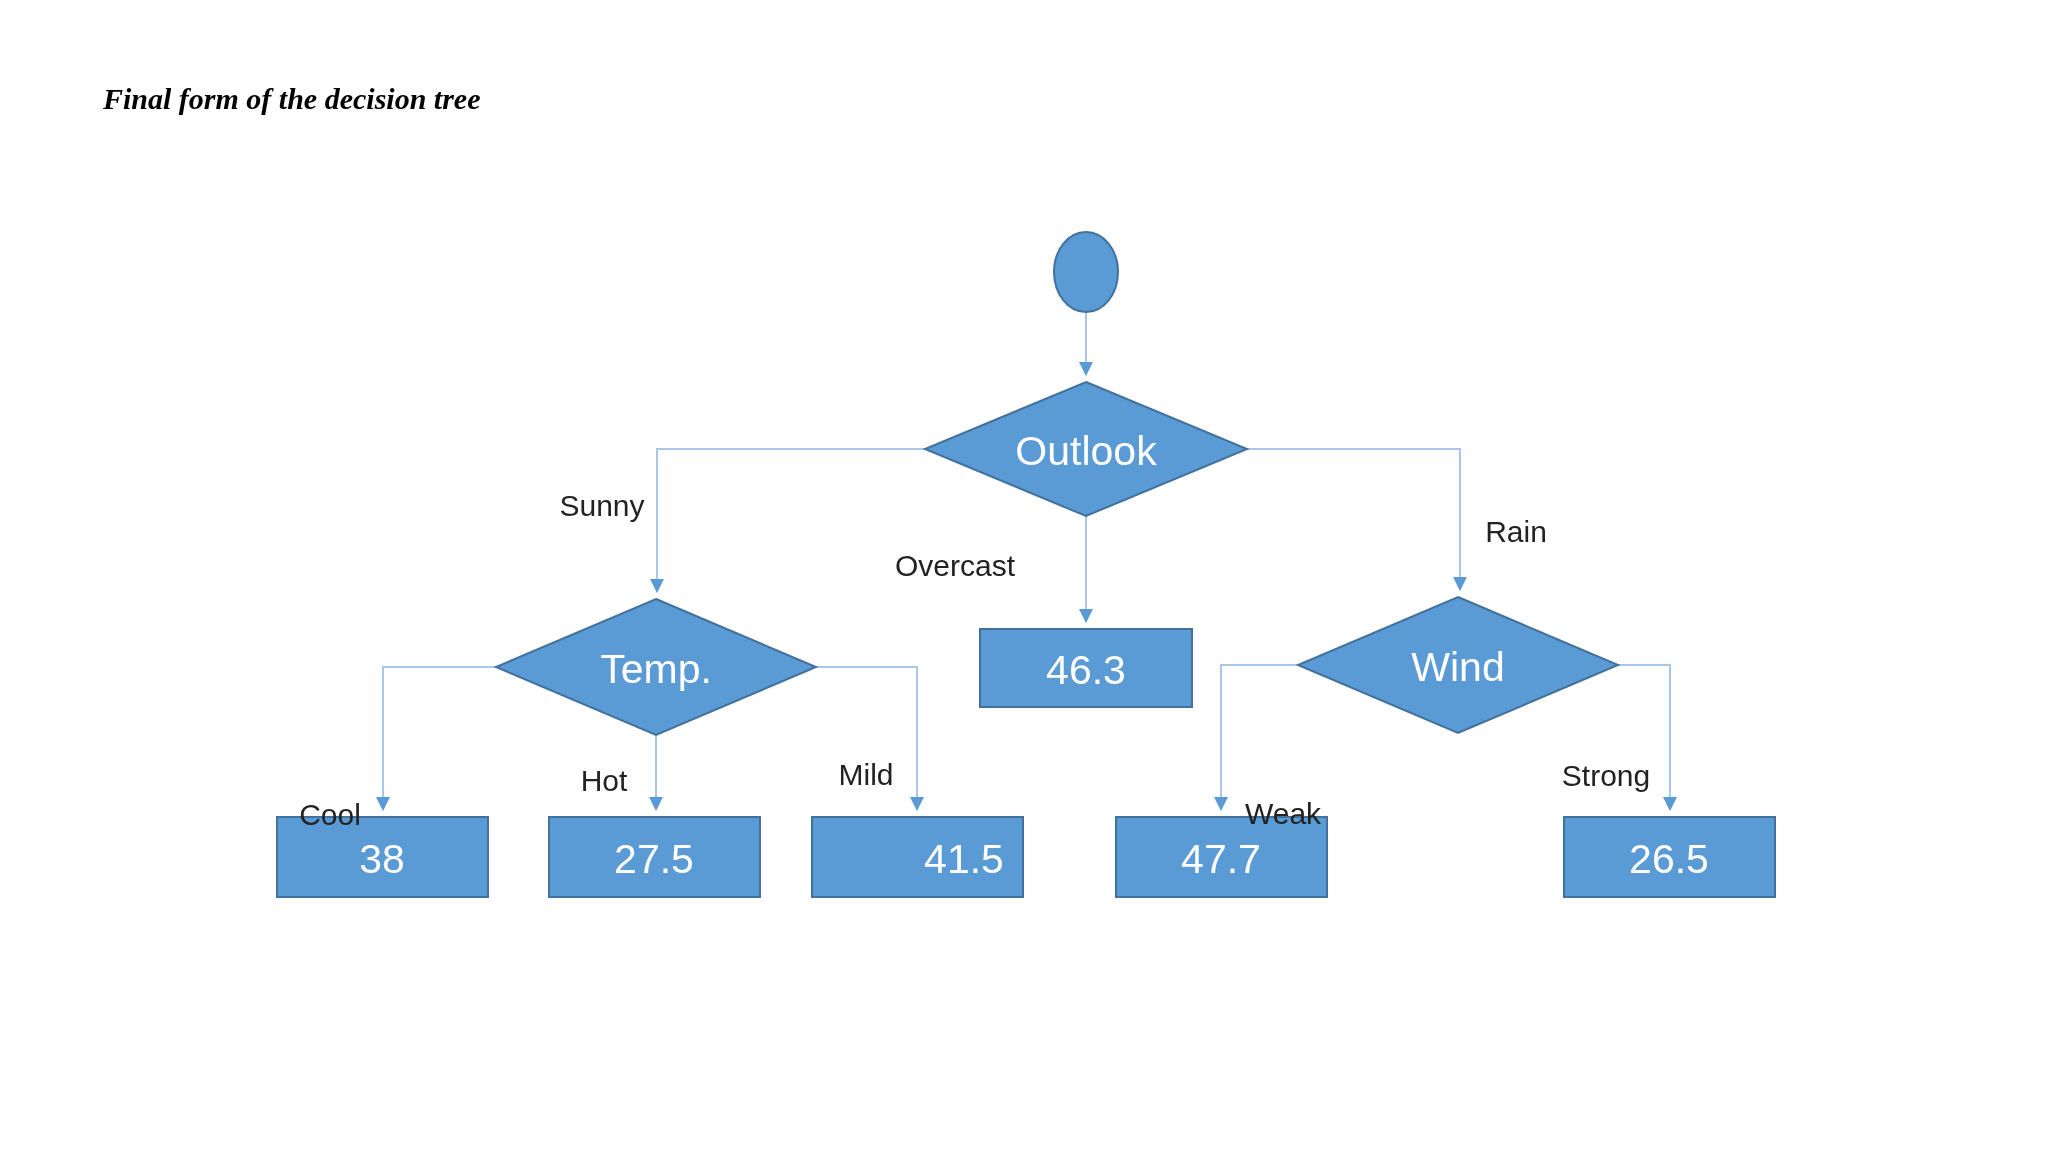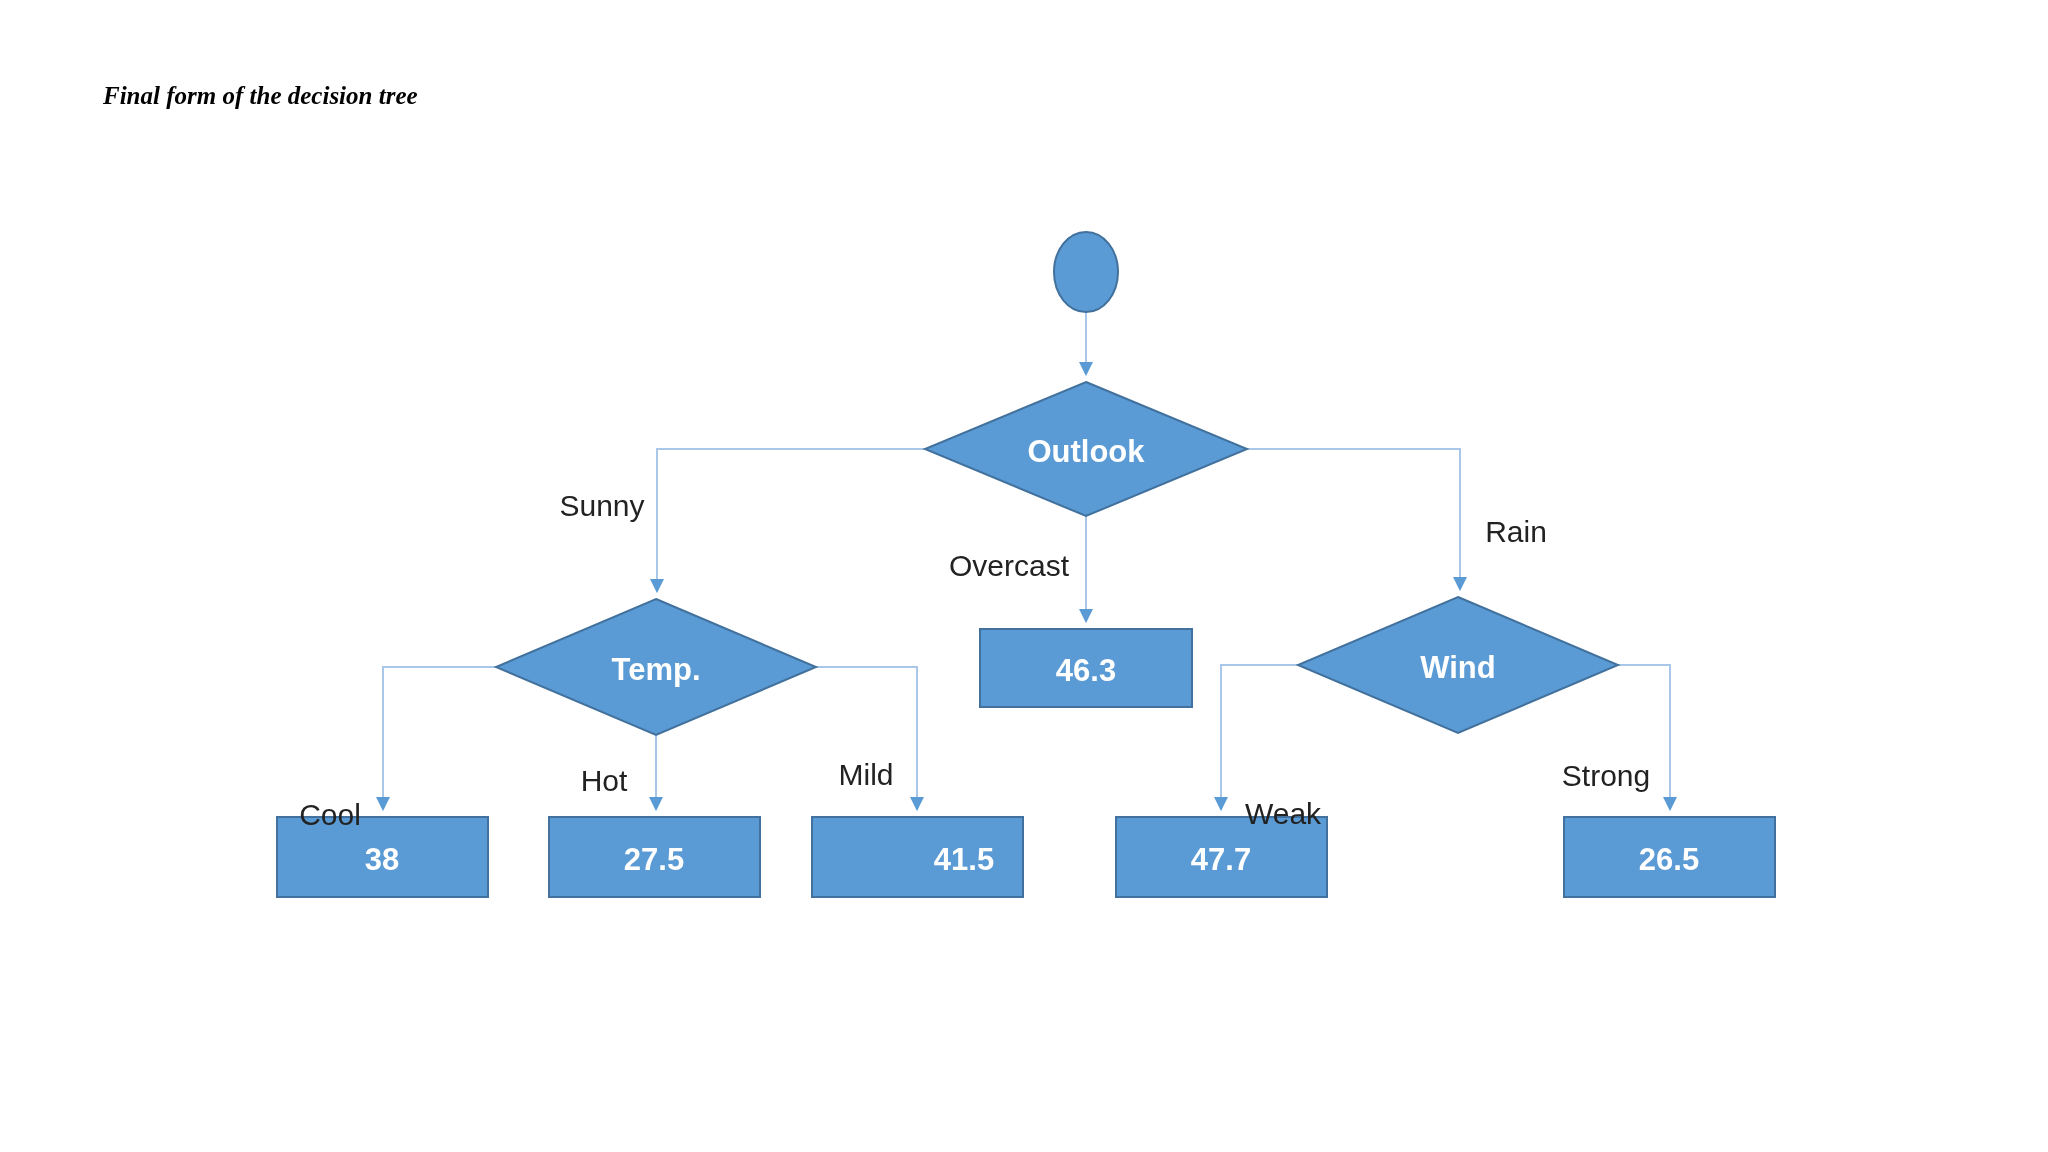--- a/index.html
+++ b/index.html
@@ -20,32 +20,31 @@
     overflow:hidden;
     font-family:"Liberation Sans", sans-serif;
   }
   .diagram-svg{position:absolute;left:0;top:0;width:2048px;height:1152px;}
   .page-title{
     position:absolute;
     left:103px;top:82px;
     font-family:"Liberation Serif", serif;
     font-style:italic;
     font-weight:bold;
-    font-size:25px;
+    font-size:30px;
     color:var(--title-text);
     white-space:nowrap;
   }
   .node-label{
     position:absolute;
     transform:translate(-50%,-50%);
     color:var(--node-text);
-    font-size:31px;
+    font-size:41px;
     white-space:nowrap;
     line-height:1;
-    font-weight:bold;
   }
   .edge-label{
     position:absolute;
     transform:translate(-50%,-50%);
     color:var(--label-text);
     font-size:30px;
     white-space:nowrap;
     line-height:1;
   }
 </style>
@@ -94,21 +93,21 @@
   <div class="node-label" style="left:1458px;top:667px;">Wind</div>
 
   <div class="node-label" style="left:1086px;top:670px;">46.3</div>
   <div class="node-label" style="left:382px;top:859px;">38</div>
   <div class="node-label" style="left:654px;top:859px;text-align:right;">27.5</div>
   <div class="node-label" style="left:964px;top:859px;">41.5</div>
   <div class="node-label" style="left:1221px;top:859px;">47.7</div>
   <div class="node-label" style="left:1669px;top:859px;">26.5</div>
 
   <div class="edge-label" style="left:602px;top:506px;">Sunny</div>
-  <div class="edge-label" style="left:1009px;top:566px;">Overcast</div>
+  <div class="edge-label" style="left:955px;top:566px;">Overcast</div>
   <div class="edge-label" style="left:1516px;top:532px;">Rain</div>
   <div class="edge-label" style="left:330px;top:770px;margin-top:45px;">Cool</div>
   <div class="edge-label" style="left:604px;top:781px;">Hot</div>
   <div class="edge-label" style="left:866px;top:775px;">Mild</div>
   <div class="edge-label" style="left:1283px;top:814px;">Weak</div>
   <div class="edge-label" style="left:1606px;top:776px;">Strong</div>
 
 </div>
 
 </body></html>

